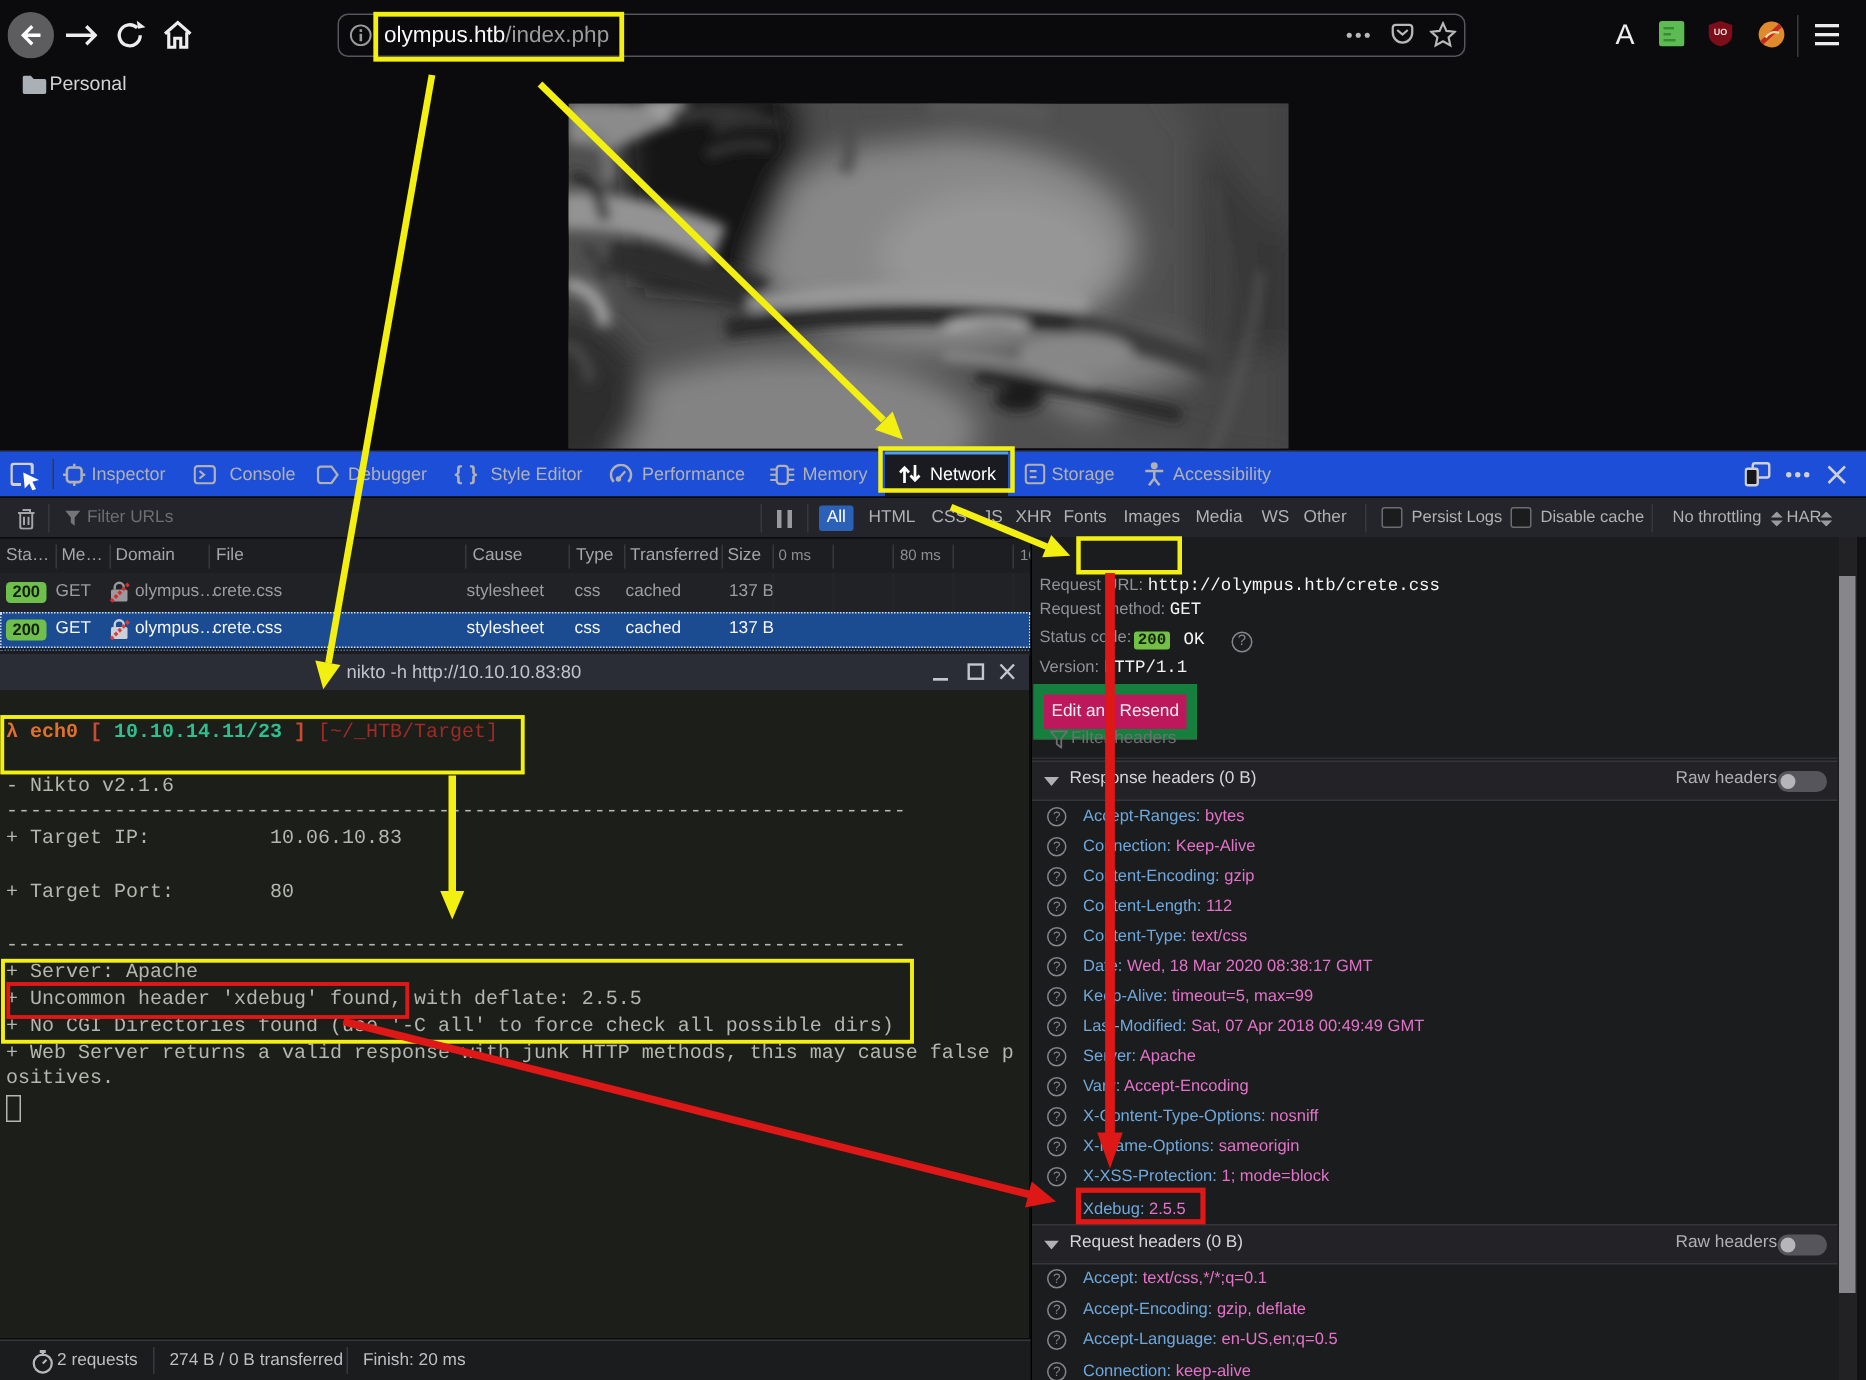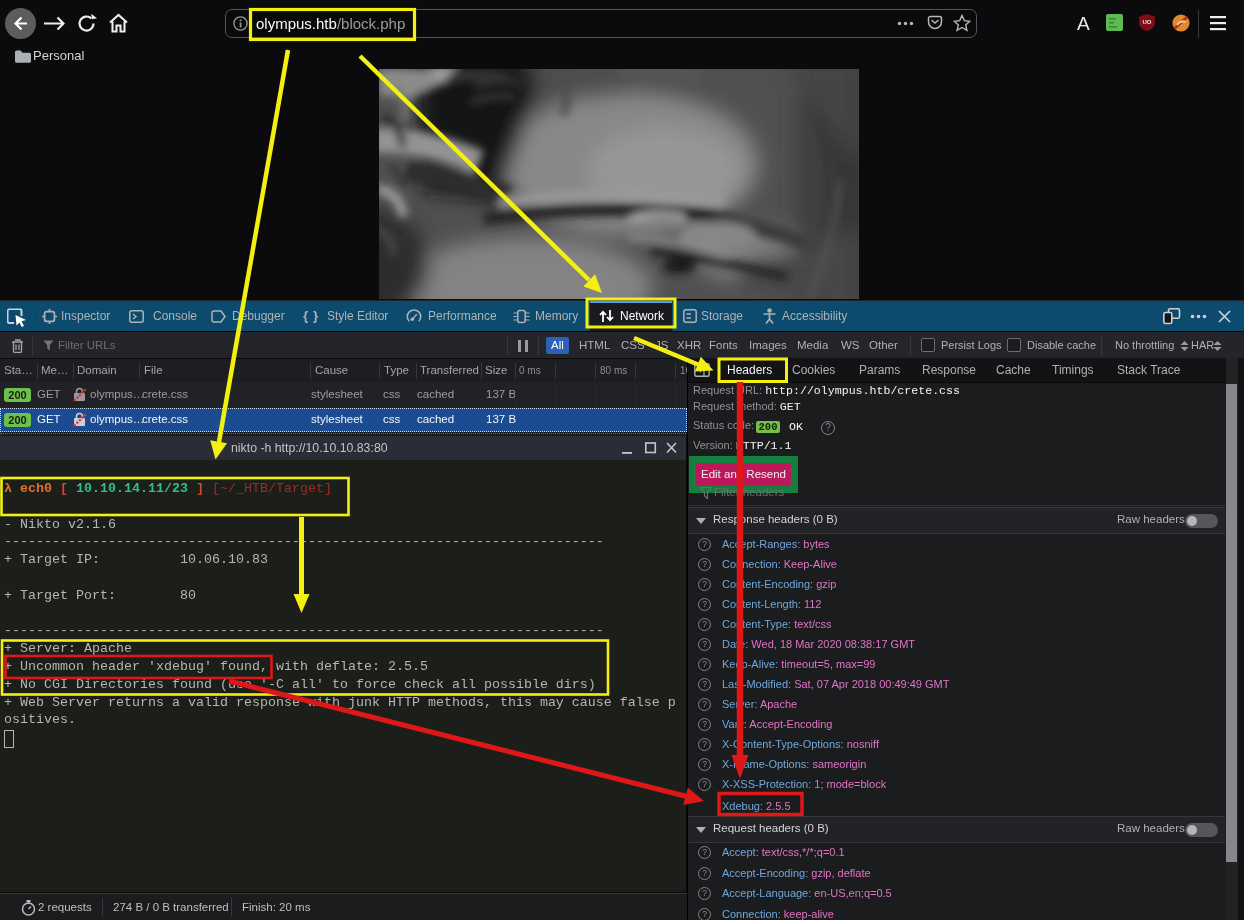--- a/index.html
+++ b/index.html
@@ -1,20 +1,20 @@
 <!DOCTYPE html>
 <html><head><meta charset="utf-8"><style>
 html,body{margin:0;padding:0;width:1244px;height:920px;background:#0b0b0d;overflow:hidden}
 body{font-family:"Liberation Sans",sans-serif;position:relative}
 .a{position:absolute}
 .mono{font-family:"Liberation Mono",monospace}
 #toolbar{left:0;top:0;width:1244px;height:48px;background:#0b0b0d}
 #urlbar{left:225px;top:9px;width:750px;height:27px;border:1px solid #55555a;border-radius:7px;background:#0a0a0c}
 #bookmarks{left:0;top:48px;width:1100px;height:19px}
-#dtbar{left:0;top:300px;width:1244px;height:30px;background:#0c4a6e;border-top:1px solid #24242a}
+#dtbar{left:0;top:300px;width:1244px;height:30px;background:#1d4ed8;border-top:1px solid #24242a}
 .dtab{position:absolute;top:0;height:30px;line-height:30px;color:#b1b1b3;font-size:12px}
 #dfilter{left:0;top:331px;width:1244px;height:27px;background:#23252a;border-top:1px solid #0a0a0b;font-size:11.5px;color:#b1b1b3}
 #lhead{left:0;top:358px;width:687px;height:24px;background:#1d1e21;border-top:1px solid #0a0a0b;font-size:11.5px;color:#a5a5a9}
 .hsep{position:absolute;top:4px;width:1px;height:16px;background:#38383c}
 #row1{left:0;top:382px;width:687px;height:26px;background:#212226;color:#9d9da1;font-size:11.5px}
 #row2{left:0;top:408px;width:687px;height:24px;background:#1b4c91;color:#f5f5f6;font-size:11.5px}
 .badge{position:absolute;left:4px;top:6px;width:27px;height:14px;background:#6fbf4c;color:#13200e;font-size:11px;font-weight:bold;text-align:center;line-height:14px;border-radius:3px}
 #rowstub{left:0;top:432px;width:687px;height:5px;background:#1c1d1f}
 #panel{left:687px;top:358px;width:557px;height:562px;background:#1b1c1e;border-left:1px solid #000}
 .ptab{position:absolute;top:0;height:24px;line-height:24px;color:#b1b1b3;font-size:12px}
@@ -49,21 +49,21 @@
  </svg>
  <svg class="a" style="left:108px;top:13px" width="21" height="21">
   <path d="M2 9.5 L10.5 2 L19 9.5 M4.5 8.5 V18.5 H8.5 V12.5 H12.5 V18.5 H16.5 V8.5" stroke="#ededf0" stroke-width="2.1" fill="none"></path>
  </svg>
  <div class="a" id="urlbar"></div>
  <svg class="a" style="left:233px;top:16px" width="15" height="15">
   <circle cx="7.5" cy="7.5" r="6.6" stroke="#9b9b9e" stroke-width="1.3" fill="none"></circle>
   <rect x="6.7" y="6.5" width="1.7" height="5" fill="#9b9b9e"></rect>
       <rect x="6.7" y="3.5" width="1.7" height="1.8" fill="#9b9b9e"></rect>
  </svg>
- <div class="a" style="left:256px;top:15px;font-size:15px;color:#f9f9fa;white-space:pre">olympus.htb<span style="color:#9c9c9e">/block.php</span></div>
+ <div class="a" style="left:256px;top:15px;font-size:15px;color:#f9f9fa;white-space:pre">olympus.htb<span style="color:#9c9c9e">/index.php</span></div>
  <svg class="a" style="left:897px;top:21px" width="17" height="5">
   <circle cx="2.5" cy="2.5" r="1.7" fill="#b8b8bb"></circle>
       <circle cx="8.5" cy="2.5" r="1.7" fill="#b8b8bb"></circle>
       <circle cx="14.5" cy="2.5" r="1.7" fill="#b8b8bb"></circle>
  </svg>
  <svg class="a" style="left:927px;top:15px" width="16" height="16">
   <path d="M1.5 3.5 a2,2 0 0 1 2,-2 h9 a2,2 0 0 1 2,2 v3.2 a6.5,6.7 0 0 1 -13,0 z" stroke="#b8b8bb" stroke-width="1.5" fill="none"></path>
   <path d="M4.5 5 l3.5 3 3.5,-3" stroke="#b8b8bb" stroke-width="1.5" fill="none"></path>
  </svg>
  <svg class="a" style="left:953px;top:14px" width="18" height="18">
@@ -318,33 +318,20 @@
  <div class="a" style="left:142px;top:5px">crete.css</div>
  <div class="a" style="left:311px;top:5px">stylesheet</div>
  <div class="a" style="left:383px;top:5px">css</div>
  <div class="a" style="left:417px;top:5px">cached</div>
  <div class="a" style="left:486px;top:5px">137 B</div>
  <div class="a" style="left:0;top:0;width:685px;height:22px;border:1px dotted rgba(255,255,255,0.8)"></div>
 </div>
 <div class="a" id="rowstub"></div>
 
 <div class="a" id="panel">
- <div class="a" style="left:0;top:0;width:557px;height:24px;background:#131316;border-bottom:1px solid #0a0a0b">
-  <svg class="a" style="left:6px;top:5px" width="16" height="14">
-   <rect x="0.8" y="0.8" width="14.4" height="12.4" rx="1.5" stroke="#b1b1b3" stroke-width="1.4" fill="none"></rect>
-   <path d="M10 0.8 V13.2 M3.5 7 H7.5 M6 5 L7.8 7 L6 9" stroke="#b1b1b3" stroke-width="1.2" fill="none"></path>
-  </svg>
-  <div class="ptab" style="left:39px;color:#f5f5f6">Headers</div>
-  <div class="ptab" style="left:104px">Cookies</div>
-  <div class="ptab" style="left:171px">Params</div>
-  <div class="ptab" style="left:234px">Response</div>
-  <div class="ptab" style="left:308px">Cache</div>
-  <div class="ptab" style="left:364px">Timings</div>
-  <div class="ptab" style="left:429px">Stack Trace</div>
- </div>
  <div class="a plabel" style="left:5px;top:26px">Request URL: <span class="pval mono">http://olympus.htb/crete.css</span></div>
  <div class="a plabel" style="left:5px;top:42px">Request method: <span class="pval mono">GET</span></div>
  <div class="a plabel" style="left:5px;top:61px">Status code:</div>
  <div class="a" style="left:68px;top:63px;width:24px;height:12px;background:#74bf45;border-radius:2px;color:#142208;font-size:10.5px;font-weight:bold;text-align:center;line-height:12px;font-family:'Liberation Mono',monospace">200</div>
  <div class="a pval mono" style="left:101px;top:62px">OK</div>
  <div class="qi" style="left:133px;top:63px;width:12px;height:12px;line-height:12px;font-size:10px">?</div>
  <div class="a plabel" style="left:5px;top:81px">Version: <span class="pval mono">HTTP/1.1</span></div>
  <div class="a" style="left:1px;top:98px;width:95px;height:23px;background:#be185d;border:7px solid #15803d;color:#efeff0;font-size:11.5px;text-align:center;line-height:23px">Edit and Resend</div>
  <div class="a" style="left:0;top:123px;width:537px;height:24px;border-bottom:1px solid #303034">
   <svg class="a" style="left:12px;top:6px" width="12" height="12">

